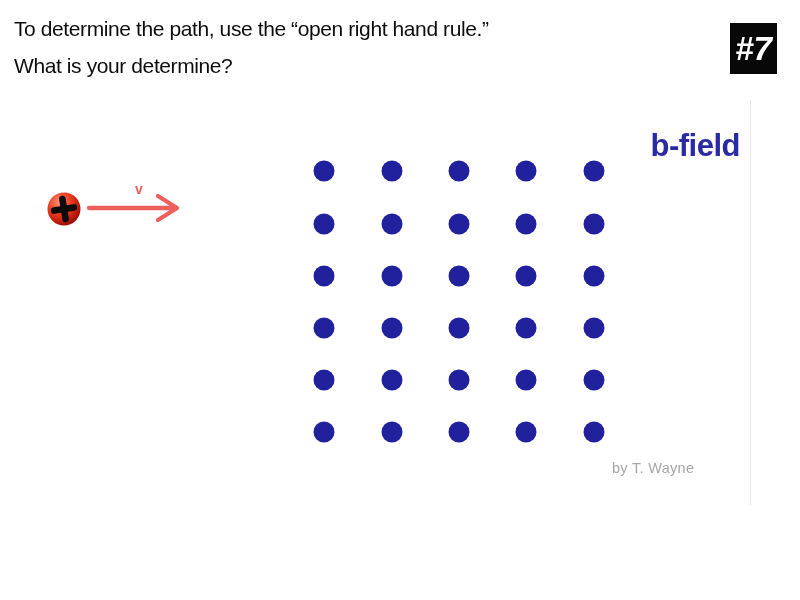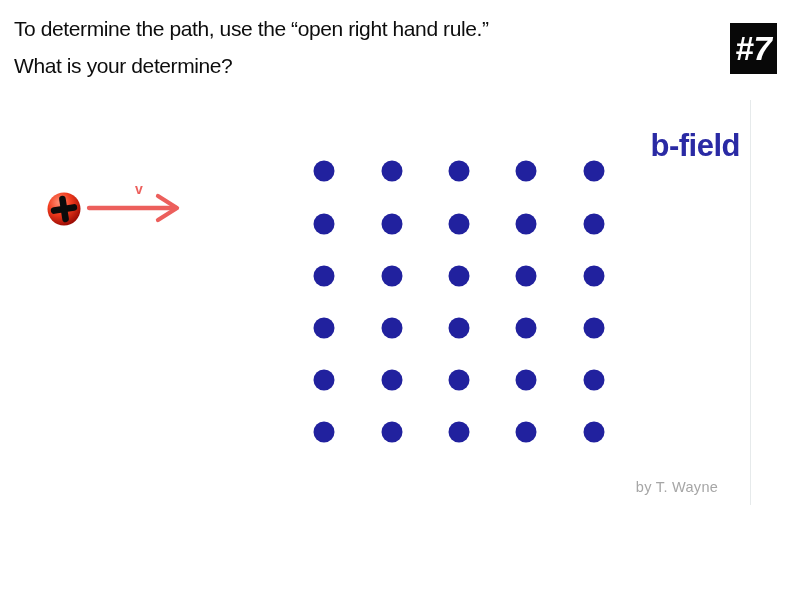--- a/index.html
+++ b/index.html
@@ -91,23 +91,23 @@
   }
   .dot {
     position: absolute;
     border-radius: 50%;
     background: var(--dot-blue, #21219e);
     transform: translate(-50%, -50%);
   }
   .attribution {
     position: absolute;
     left: 612px;
-    top: 479px;
+    top: 460px;
     width: 130px;
-    text-align: center;
+    text-align: left;
     font-size: 14.5px;
     letter-spacing: 0.3px;
     color: var(--attribution-gray, #a6a6a6);
   }
 </style>
 </head>
 <body>
 
 <div class="slide">
 

